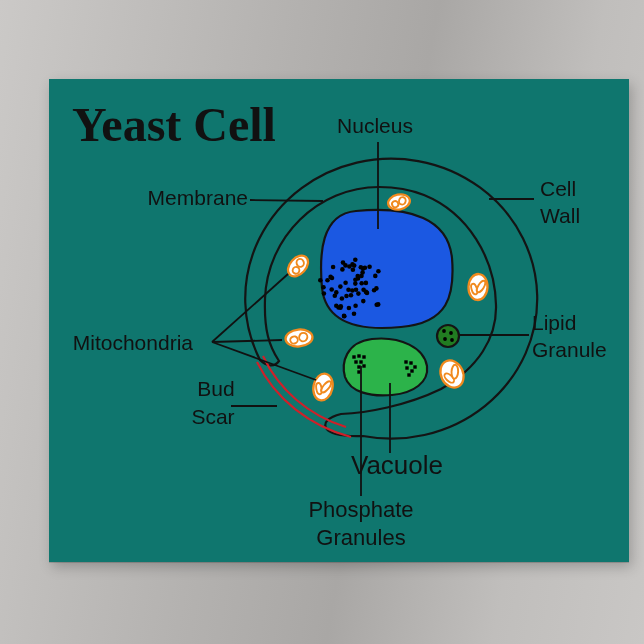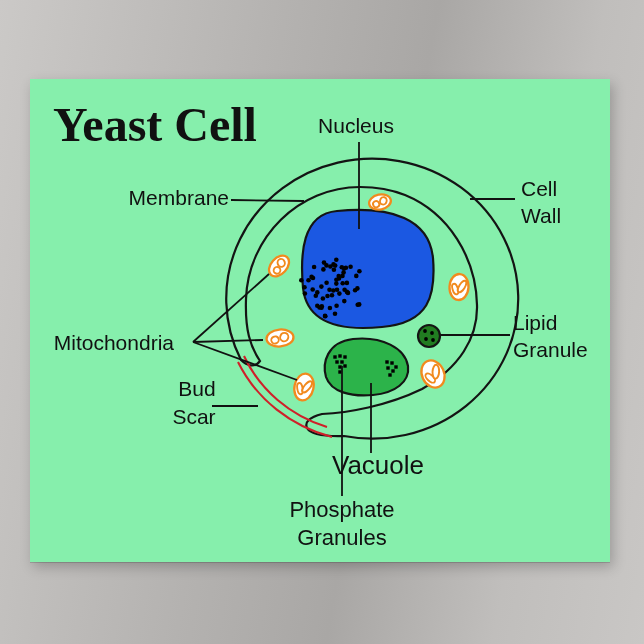--- a/index.html
+++ b/index.html
@@ -3,22 +3,22 @@
 <meta charset="utf-8">
 <style>
   html,body{margin:0;padding:0;}
   body{
     width:644px;height:644px;overflow:hidden;
     background:linear-gradient(100deg,#cbc9c7 0%,#b4b2b0 38%,#a9a7a5 58%,#c0bebc 80%,#c9c7c5 100%);
     font-family:"Liberation Sans",sans-serif;
   }
   .scene{position:relative;width:644px;height:644px;}
   .poster{
-    position:absolute;left:30px;top:79px;width:580px;height:483px;
-    background:#86efac;
+    position:absolute;left:49px;top:79px;width:580px;height:483px;
+    background:#0f766e;
     box-shadow:0 1px 0 rgba(0,0,0,.15), 3px 5px 12px rgba(0,0,0,.22);
   }
   .poster svg{position:absolute;left:0;top:0;width:100%;height:100%;}
   text{fill:#111;}
   .lbl{font-family:"Liberation Sans",sans-serif;font-size:21px;}
   .lbl-big{font-family:"Liberation Sans",sans-serif;font-size:26px;}
   .lbl-med{font-family:"Liberation Sans",sans-serif;font-size:22px;}
   .title{font-family:"Liberation Serif",serif;font-size:48px;font-weight:bold;}
   .ptr{stroke:#111;stroke-width:1.8;fill:none;}
   .outline{stroke:#141414;stroke-width:2.2;fill:none;}

